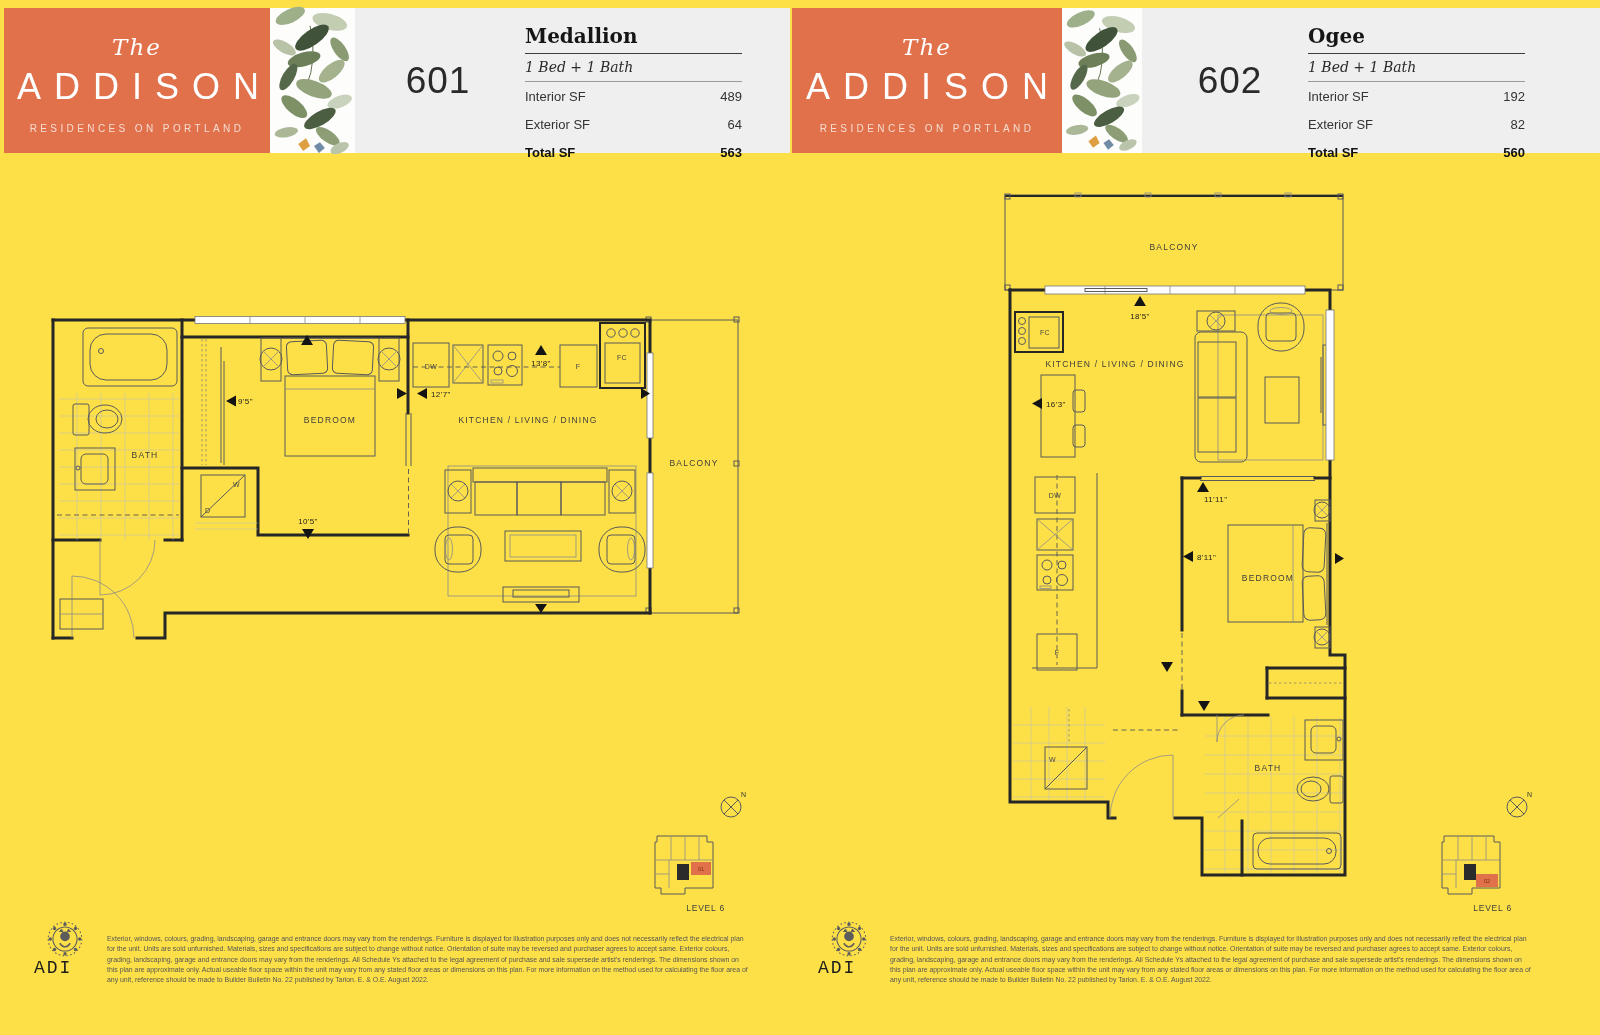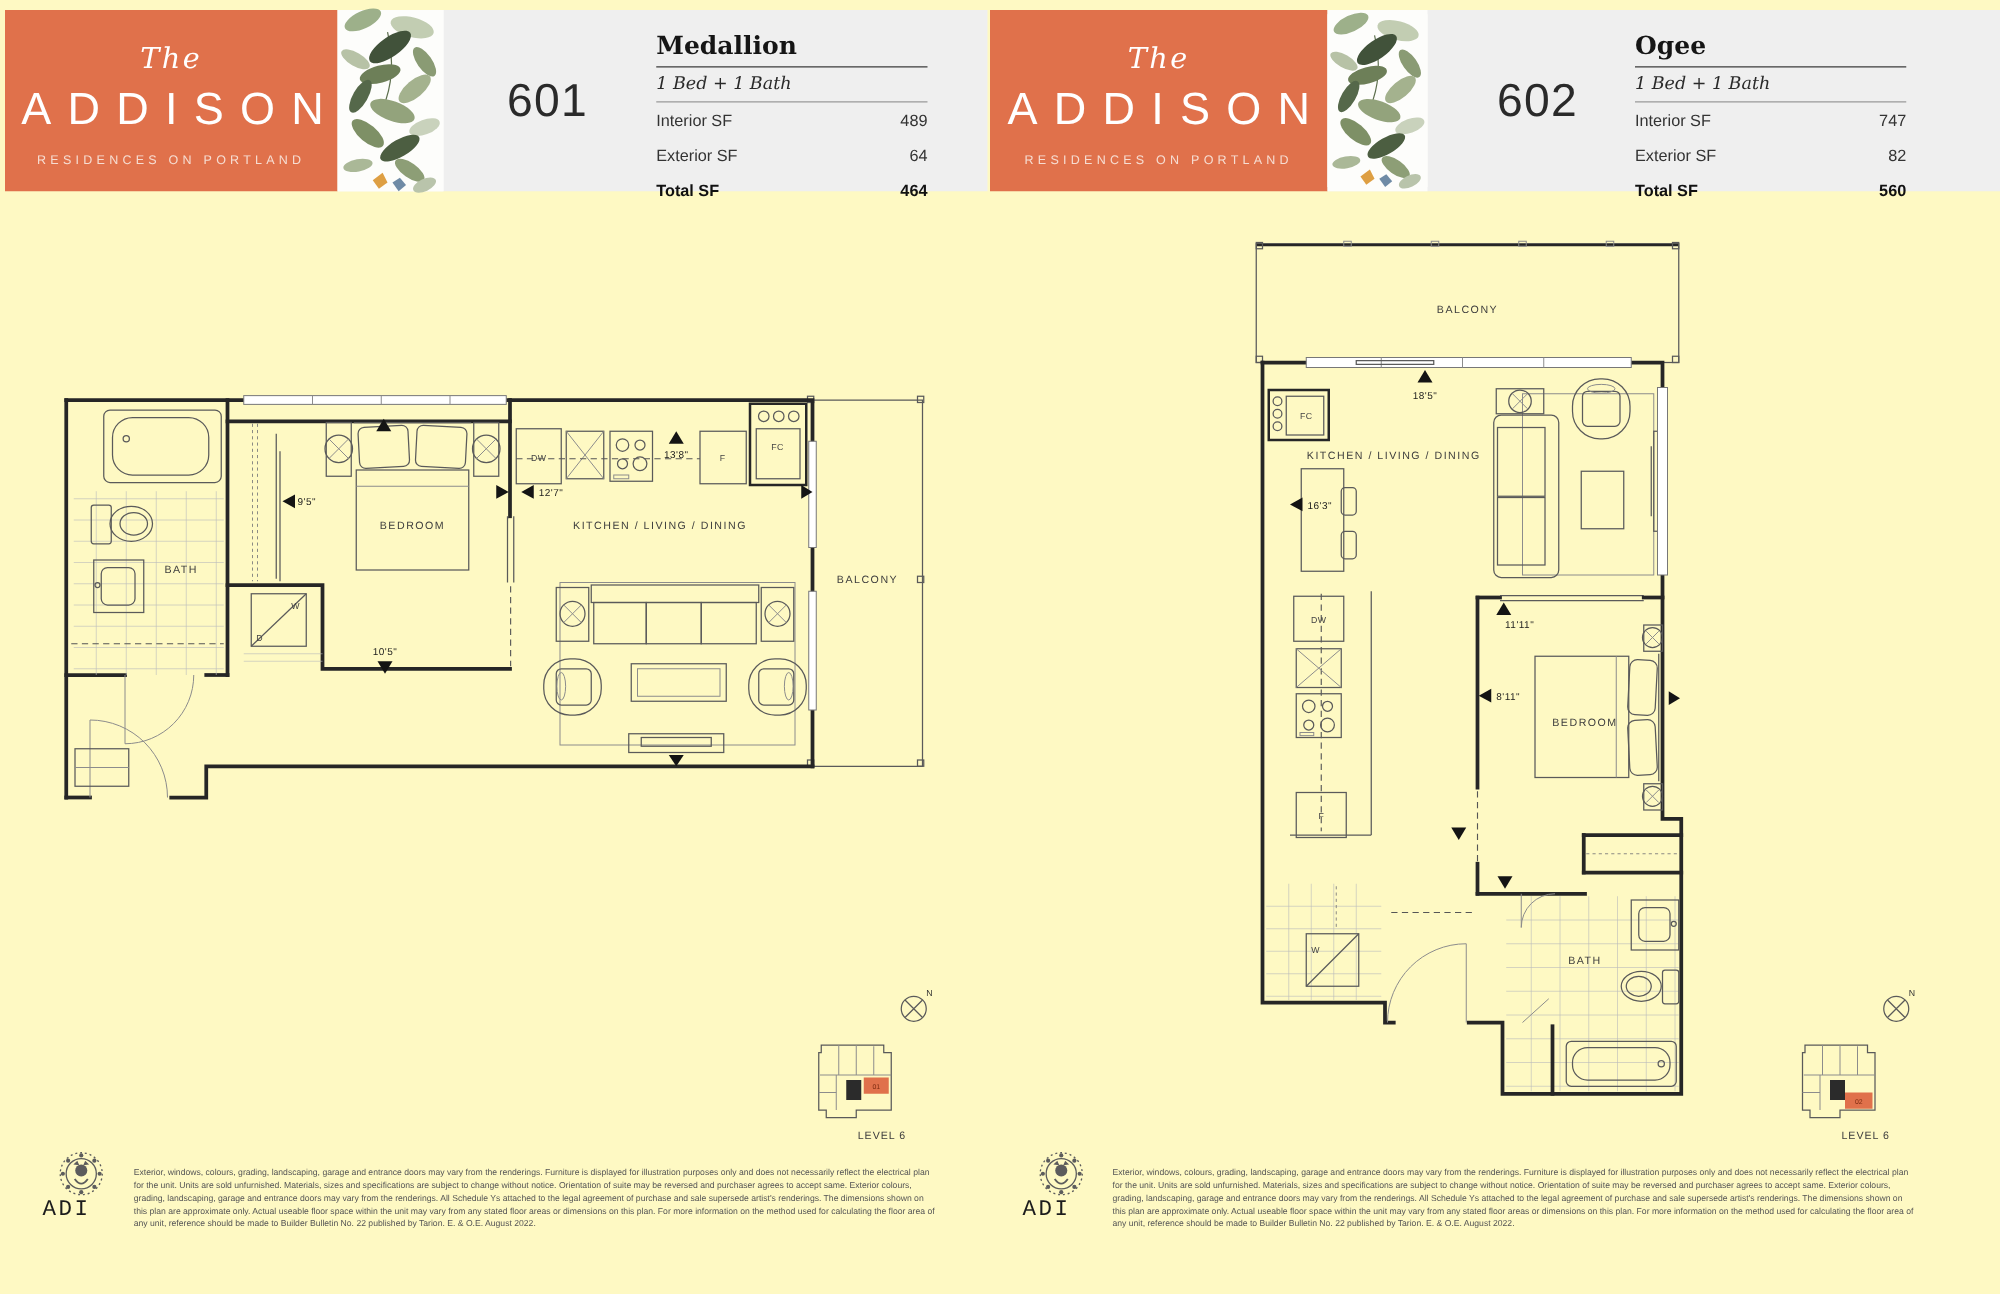--- a/index.html
+++ b/index.html
@@ -1,17 +1,17 @@
 <!DOCTYPE html>
 <html><head>
 <meta charset="utf-8">
 <style>
   * { margin:0; padding:0; box-sizing:border-box; }
   body { background:#ffffff; font-family:"Liberation Sans", sans-serif; }
-  .page { position:relative; width:1600px; height:1035px; background:#fef9c3; overflow:hidden; }
+  .page { position:relative; width:1600px; height:1035px; background:#fde047; overflow:hidden; }
 
   
   .hdr-gray { position:absolute; top:8px; height:145px; background:#efefef; }
   .brand-block { position:absolute; top:8px; height:145px; background:#e0714b; color:#fff; text-align:center; }
   .brand-the { font-family:"DejaVu Serif", serif; font-style:italic; font-size:23px; margin-top:26px; letter-spacing:2px; }
   .brand-name { font-size:36px; letter-spacing:13px; margin-top:6px; margin-left:13px; font-weight:400; }
   .brand-tagline { font-size:10px; letter-spacing:3.4px; margin-top:15px; color:#f6ddd2; }
   .floral { position:absolute; top:8px; height:145px; background:#fdfdfb; }
   .unit-number { position:absolute; top:60px; width:90px; font-size:37px; color:#2a2a2a; letter-spacing:1px; text-align:center; }
   .spec-card { position:absolute; top:24px; width:217px; }
@@ -83,21 +83,21 @@
       <div class="spec-row">
         <span>Interior SF</span>
         <span>489</span>
       </div>
       <div class="spec-row">
         <span>Exterior SF</span>
         <span>64</span>
       </div>
       <div class="spec-row total">
         <span>Total SF</span>
-        <span>464</span>
+        <span>563</span>
       </div>
     </div>
 
     <svg viewBox="0 0 700 345" style="left:45px; top:303px; width:700px; height:345px;">
 
       <path class="thin" d="M605,17 H693 V310 H605"></path>
       <rect class="thin" x="601" y="14" width="5" height="5"></rect>
         <rect class="thin" x="689" y="14" width="5" height="5"></rect>
       <rect class="thin" x="689" y="158" width="5" height="5"></rect>
         <rect class="thin" x="689" y="305" width="5" height="5"></rect>
@@ -337,21 +337,21 @@
         <path d="M44,140 l6,-4 5,6 -6,5 z" fill="#6f8ba6"></path>
         <ellipse cx="70" cy="142" rx="10" ry="5" fill="#b9c4ab" transform="rotate(-25 70 142)"></ellipse>
       </svg>
     </div>
     <div class="unit-number" style="left:1185px;">602</div>
     <div class="spec-card" style="left:1308px;">
       <div class="spec-title">Ogee</div>
       <div class="spec-bedbath">1 Bed + 1 Bath</div>
       <div class="spec-row">
         <span>Interior SF</span>
-        <span>747</span>
+        <span>192</span>
       </div>
       <div class="spec-row">
         <span>Exterior SF</span>
         <span>82</span>
       </div>
       <div class="spec-row total">
         <span>Total SF</span>
         <span>560</span>
       </div>
     </div>

